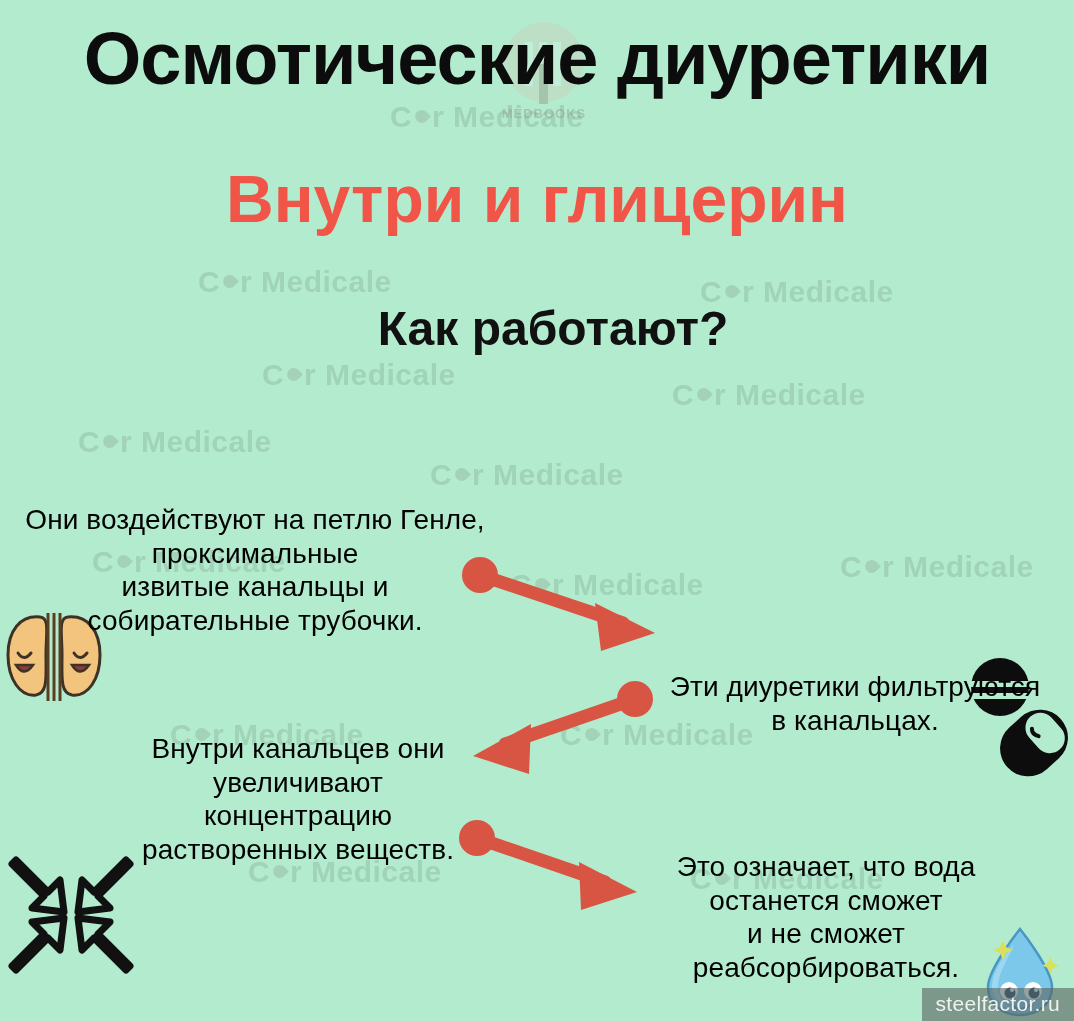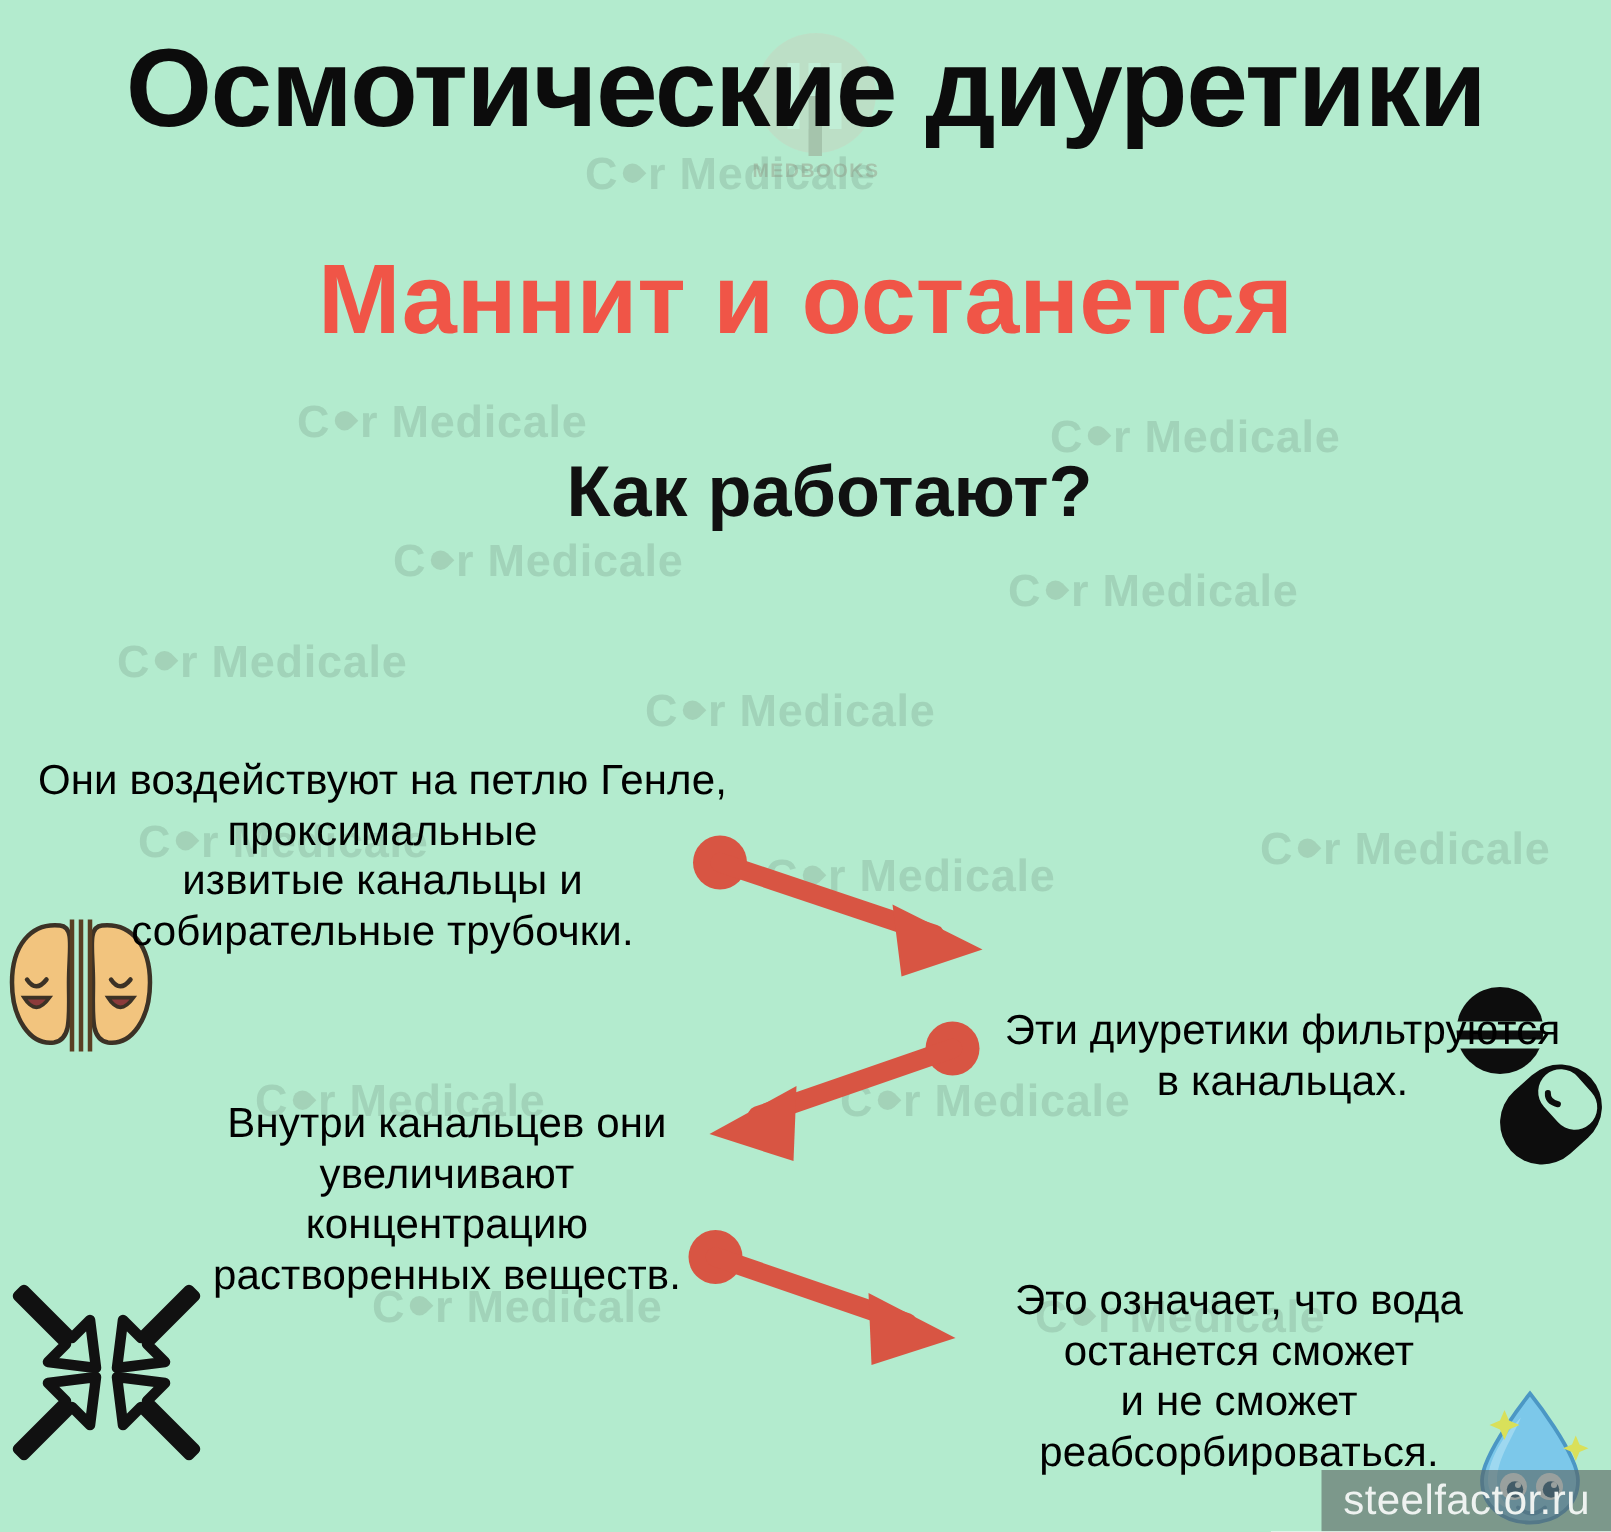--- a/index.html
+++ b/index.html
@@ -178,21 +178,21 @@
 
   
   .brand-bar {
     position: absolute;
     right: 0;
     bottom: 0;
     z-index: 6;
     padding: 4px 14px 5px 14px;
     background: rgba(90, 102, 98, 0.62);
     color: #eef2f0;
-    font-size: 28px;
+    font-size: 21px;
     letter-spacing: 0.3px;
     font-family: "Liberation Sans", "DejaVu Sans", sans-serif;
     user-select: none;
   }
 </style>
 </head>
 <body>
 
 <div id="poster">
 
@@ -217,21 +217,21 @@
         <div class="wm" style="left: 510px; top: 568px; color: rgba(120, 155, 135, 0.3);">C<span class="wm-o"></span>r Medicale</div>
         <div class="wm" style="left: 840px; top: 550px; color: rgba(120, 155, 135, 0.3);">C<span class="wm-o"></span>r Medicale</div>
         <div class="wm" style="left: 170px; top: 718px; color: rgba(120, 155, 135, 0.3);">C<span class="wm-o"></span>r Medicale</div>
         <div class="wm" style="left: 560px; top: 718px; color: rgba(120, 155, 135, 0.3);">C<span class="wm-o"></span>r Medicale</div>
         <div class="wm" style="left: 248px; top: 855px; color: rgba(120, 155, 135, 0.3);">C<span class="wm-o"></span>r Medicale</div>
         <div class="wm" style="left: 690px; top: 862px; color: rgba(120, 155, 135, 0.3);">C<span class="wm-o"></span>r Medicale</div>
       </div>
   </div>
 
   <div class="title-main">Осмотические диуретики</div>
-  <div class="title-sub">Маннит и останется</div>
+  <div class="title-sub">Внутри и глицерин</div>
   <div class="title-question">Как работают?</div>
 
   <div class="step-text" id="step-1">Они воздействуют на петлю Генле,
 проксимальные
 извитые канальцы и
 собирательные трубочки.</div>
   <div class="step-text" id="step-2">Эти диуретики фильтруются
 в канальцах.</div>
   <div class="step-text" id="step-3">Внутри канальцев они
 увеличивают

